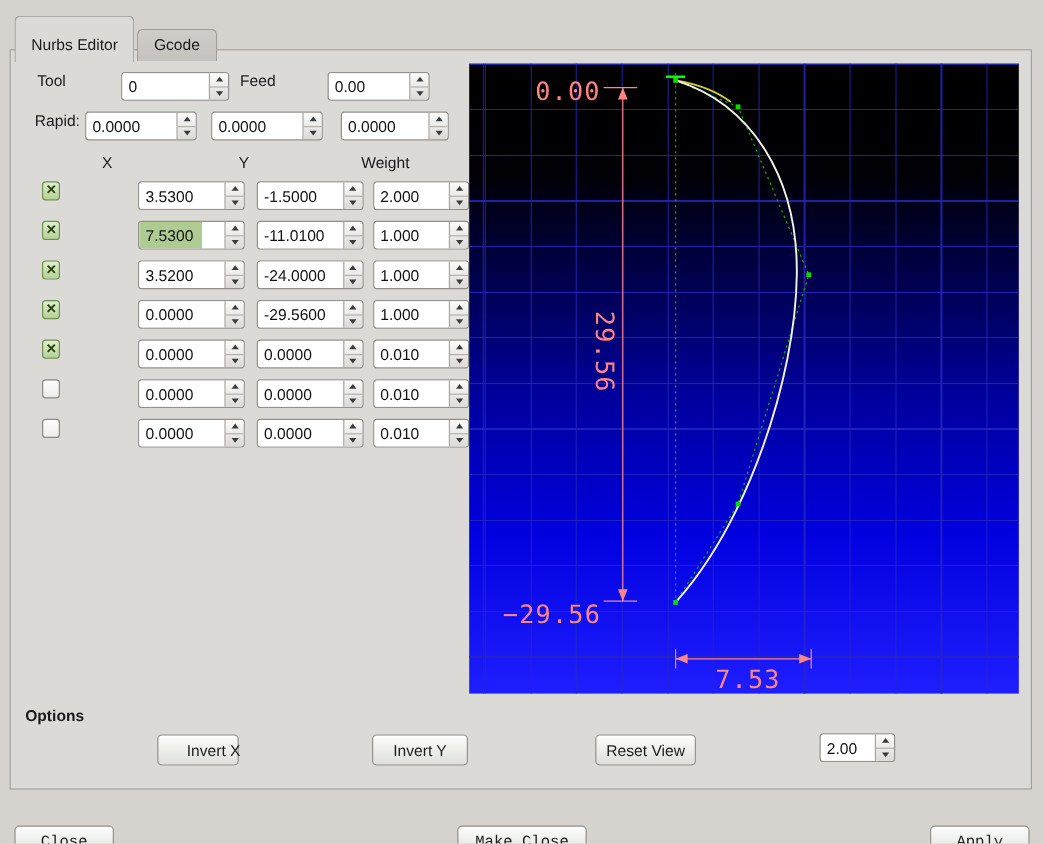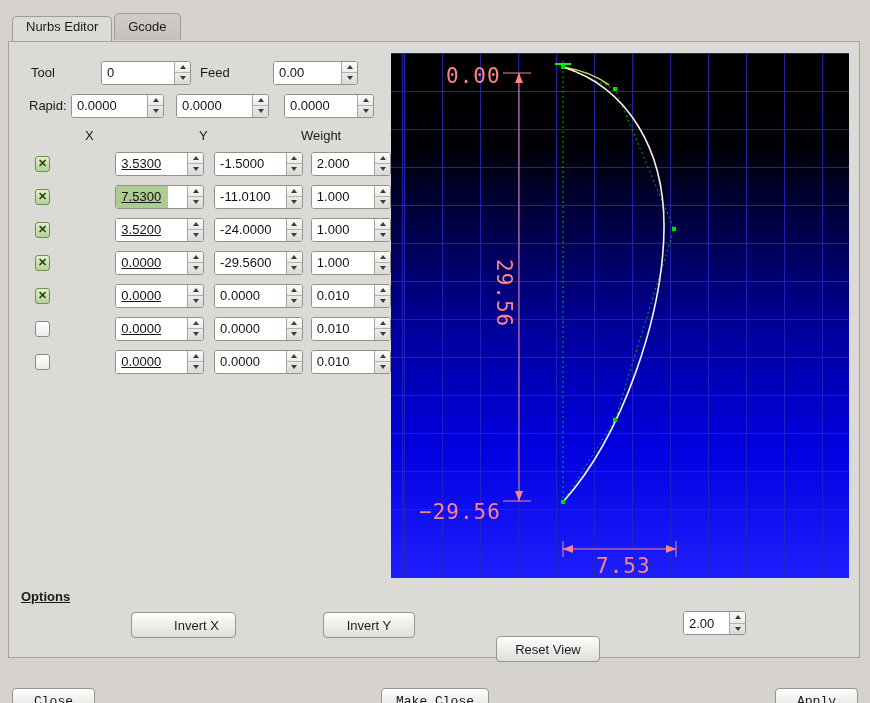--- a/index.html
+++ b/index.html
@@ -8,29 +8,29 @@
     background:#d6d3cf;
     font-family:"Liberation Sans",sans-serif;font-size:13px;color:#1a1a1a;
   }
   
   .tabbar{position:absolute;top:13px;left:12px;z-index:5;display:flex;align-items:flex-end;}
   .tab{
     padding:5px 13px 6px;background:linear-gradient(#d0cdc8,#c5c2bd);
     border:1px solid #a09c97;border-bottom:none;border-radius:5px 5px 0 0;
     margin-right:2px;cursor:default;white-space:nowrap;
   }
-  .tab.active{background:#dcdad6;padding:2px 13px 7px;margin-bottom:-1px;z-index:6;position:relative;}
+  .tab.active{background:#dcdad6;padding:16px 13px 7px;margin-bottom:-1px;z-index:6;position:relative;}
   
   .page{
     position:absolute;top:41px;left:8px;width:852px;height:617px;
     background:#dcdad6;border:1px solid #a6a29d;box-sizing:border-box;
   }
   
   .panel{position:absolute;top:18px;left:12px;width:370px;}
-  .prow{display:flex;align-items:center;height:25px;margin-bottom:8px;}
+  .prow{display:flex;height:25px;margin-bottom:8px;}
   .lbl{display:inline-block;}
   .lbl.tool{margin-left:10px;width:70px;}
   .lbl.feed{margin-left:9px;width:45px;}
   .lbl.rapid{margin-left:8px;width:42px;}
   .hdrrow{position:relative;height:18px;margin-top:10px;margin-bottom:5px;}
   .hdr{position:absolute;top:0;}
   .hdr.hx{left:64px;} .hdr.hy{left:178px;} .hdr.hw{left:280px;}
   
   .spin{
     display:inline-flex;height:24px;border:1px solid #94908b;border-radius:3px;
@@ -42,21 +42,21 @@
   }
   .spin input.selected{background:linear-gradient(to right,#aecb92 0,#aecb92 52px,#fff 52px);}
   .steppers{width:15px;display:flex;flex-direction:column;border-left:1px solid #a9a5a0;
     background:linear-gradient(#fbfbfa,#dbdad7);}
   .step{flex:1;display:flex;align-items:center;justify-content:center;}
   .step.up{border-bottom:1px solid #b5b2ae;}
   .step::after{content:"";width:0;height:0;border-left:3px solid transparent;border-right:3px solid transparent;}
   .step.up::after{border-bottom:4px solid #3c3c3c;}
   .step.down::after{border-top:4px solid #3c3c3c;}
   .w90{width:90px;} .w85{width:85px;} .w93{width:93px;} .w76{width:84px;} .w63{width:63px;}
-  .ml45{margin-left:65px;text-decoration:underline;} .ml14{margin-left:14px;} .ml12{margin-left:12px;}
+  .ml45{margin-left:65px;} .ml14{margin-left:14px;} .ml12{margin-left:12px;}
   .ml15{margin-left:15px;} .ml10{margin-left:10px;} .ml8{margin-left:8px;} .ml28{margin-left:28px;}
   
   .checkbox{
     width:16px;height:16px;border:1px solid #8d8984;border-radius:3px;box-sizing:border-box;
     background:linear-gradient(#fefefe,#ececea);display:flex;align-items:center;justify-content:center;
   }
   .checkbox .mark{display:none;font-size:11px;font-weight:bold;color:#27420f;line-height:1;}
   .checkbox.checked{background:linear-gradient(#e0f0cf,#b4d295);border-color:#6f9150;}
   .checkbox.checked .mark{display:block;}
   
@@ -76,25 +76,25 @@
   .curve{stroke:#f2f2e6;stroke-width:1.6;fill:none;}
   .curvetip{stroke:#cfcf45;stroke-width:1.6;fill:none;}
   .cpt{fill:#00dd00;}
   
   .btn{
     display:inline-flex;align-items:center;justify-content:center;height:26px;padding:0 14px;
     background:linear-gradient(#fdfdfc,#dededa);border:1px solid #98948f;border-radius:4px;
     font-size:13px;color:#1c1c1c;box-shadow:inset 0 1px 0 rgba(255,255,255,.65);cursor:default;
     box-sizing:border-box;white-space:nowrap;
   }
-  .options-title{position:absolute;top:547px;left:12px;font-weight:bold;text-decoration:underline;}
+  .options-title{position:absolute;top:547px;left:12px;font-weight:bold;}
   .opt-abs{position:absolute;top:570px;}
-  #btn-invert-x{left:122px;width:105px;padding-left:40px;}
-  #btn-invert-y{left:314px;width:92px;}
-  #btn-reset-view{left:487px;width:104px;margin-top:24px;}
+  #btn-invert-x{left:122px;width:68px;padding-left:40px;}
+  #btn-invert-y{left:301px;width:80px;}
+  #btn-reset-view{left:487px;width:84px;}
   #scale-spin{left:674px;position:absolute;top:569px;}
   .footer-btn{position:absolute;top:688px;font-family:Liberation Mono, monospace;}
   #btn-close{left:12px;width:83px;}
   #btn-make-gcode{left:50%;transform:translateX(-50%);}
   #btn-apply{left:775px;width:83px;}
 </style>
 </head>
 <body>
 
 <div class="tabbar">

